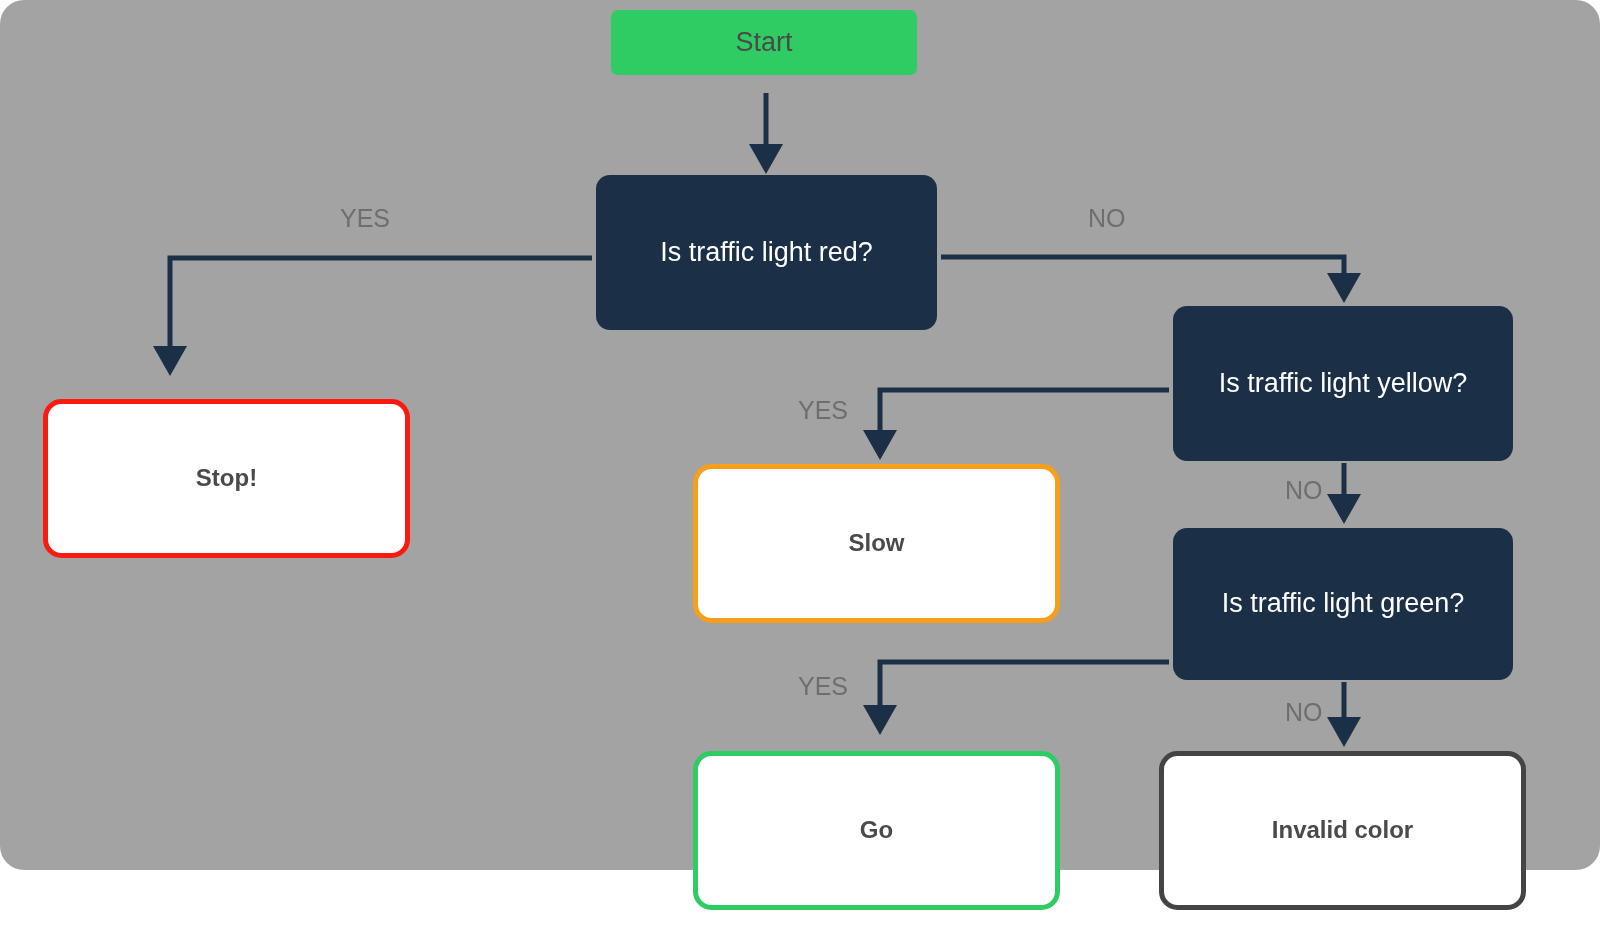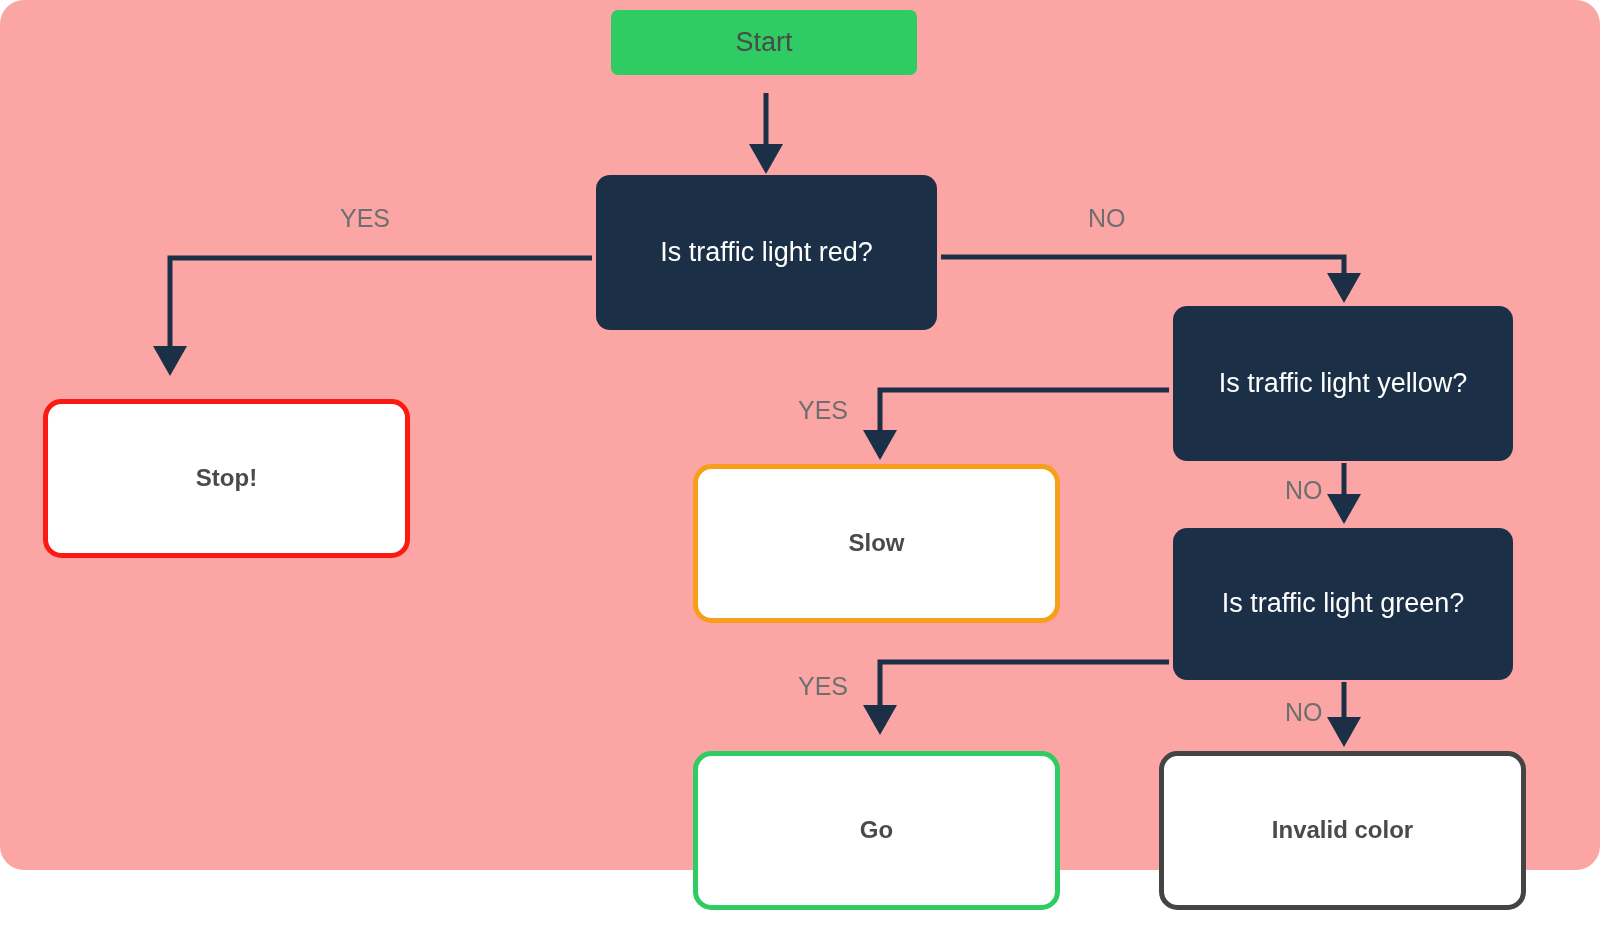--- a/index.html
+++ b/index.html
@@ -11,21 +11,21 @@
   body {
     font-family: "Liberation Sans", sans-serif;
     width: 1600px;
     height: 941px;
     overflow: hidden;
   }
   #flowchart-root {
     position: relative;
     width: 1600px;
     height: 870px;
-    background: #fca5a5;
+    background: #a3a3a3;
     border-radius: 24px;
   }
   svg.flow-canvas {
     position: absolute;
     top: 0;
     left: 0;
     width: 1600px;
     height: 941px;
     display: block;
   }

